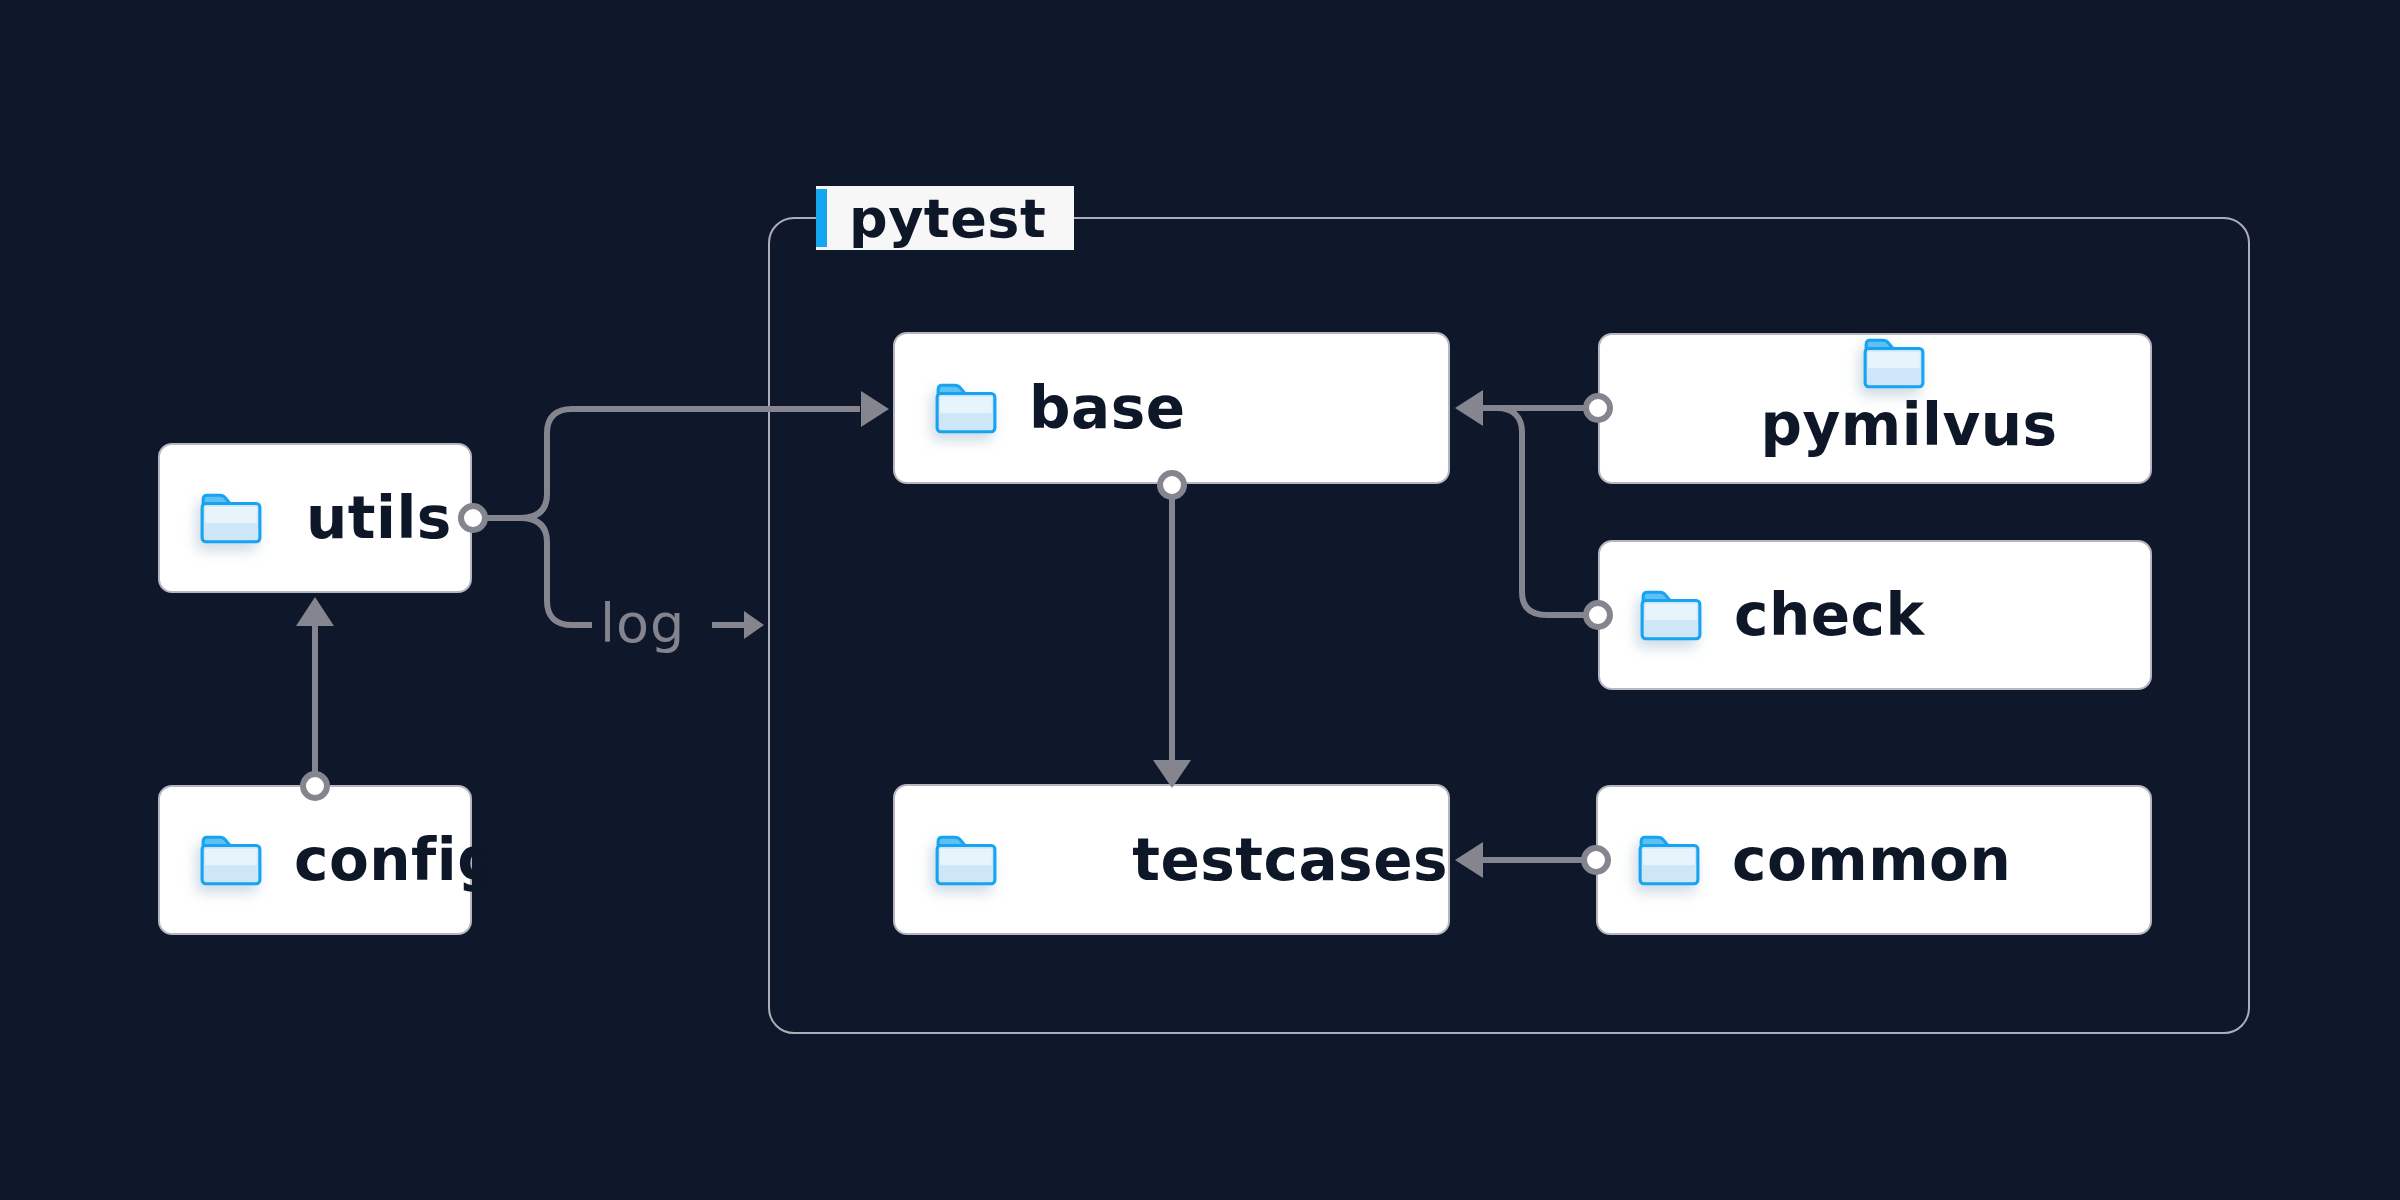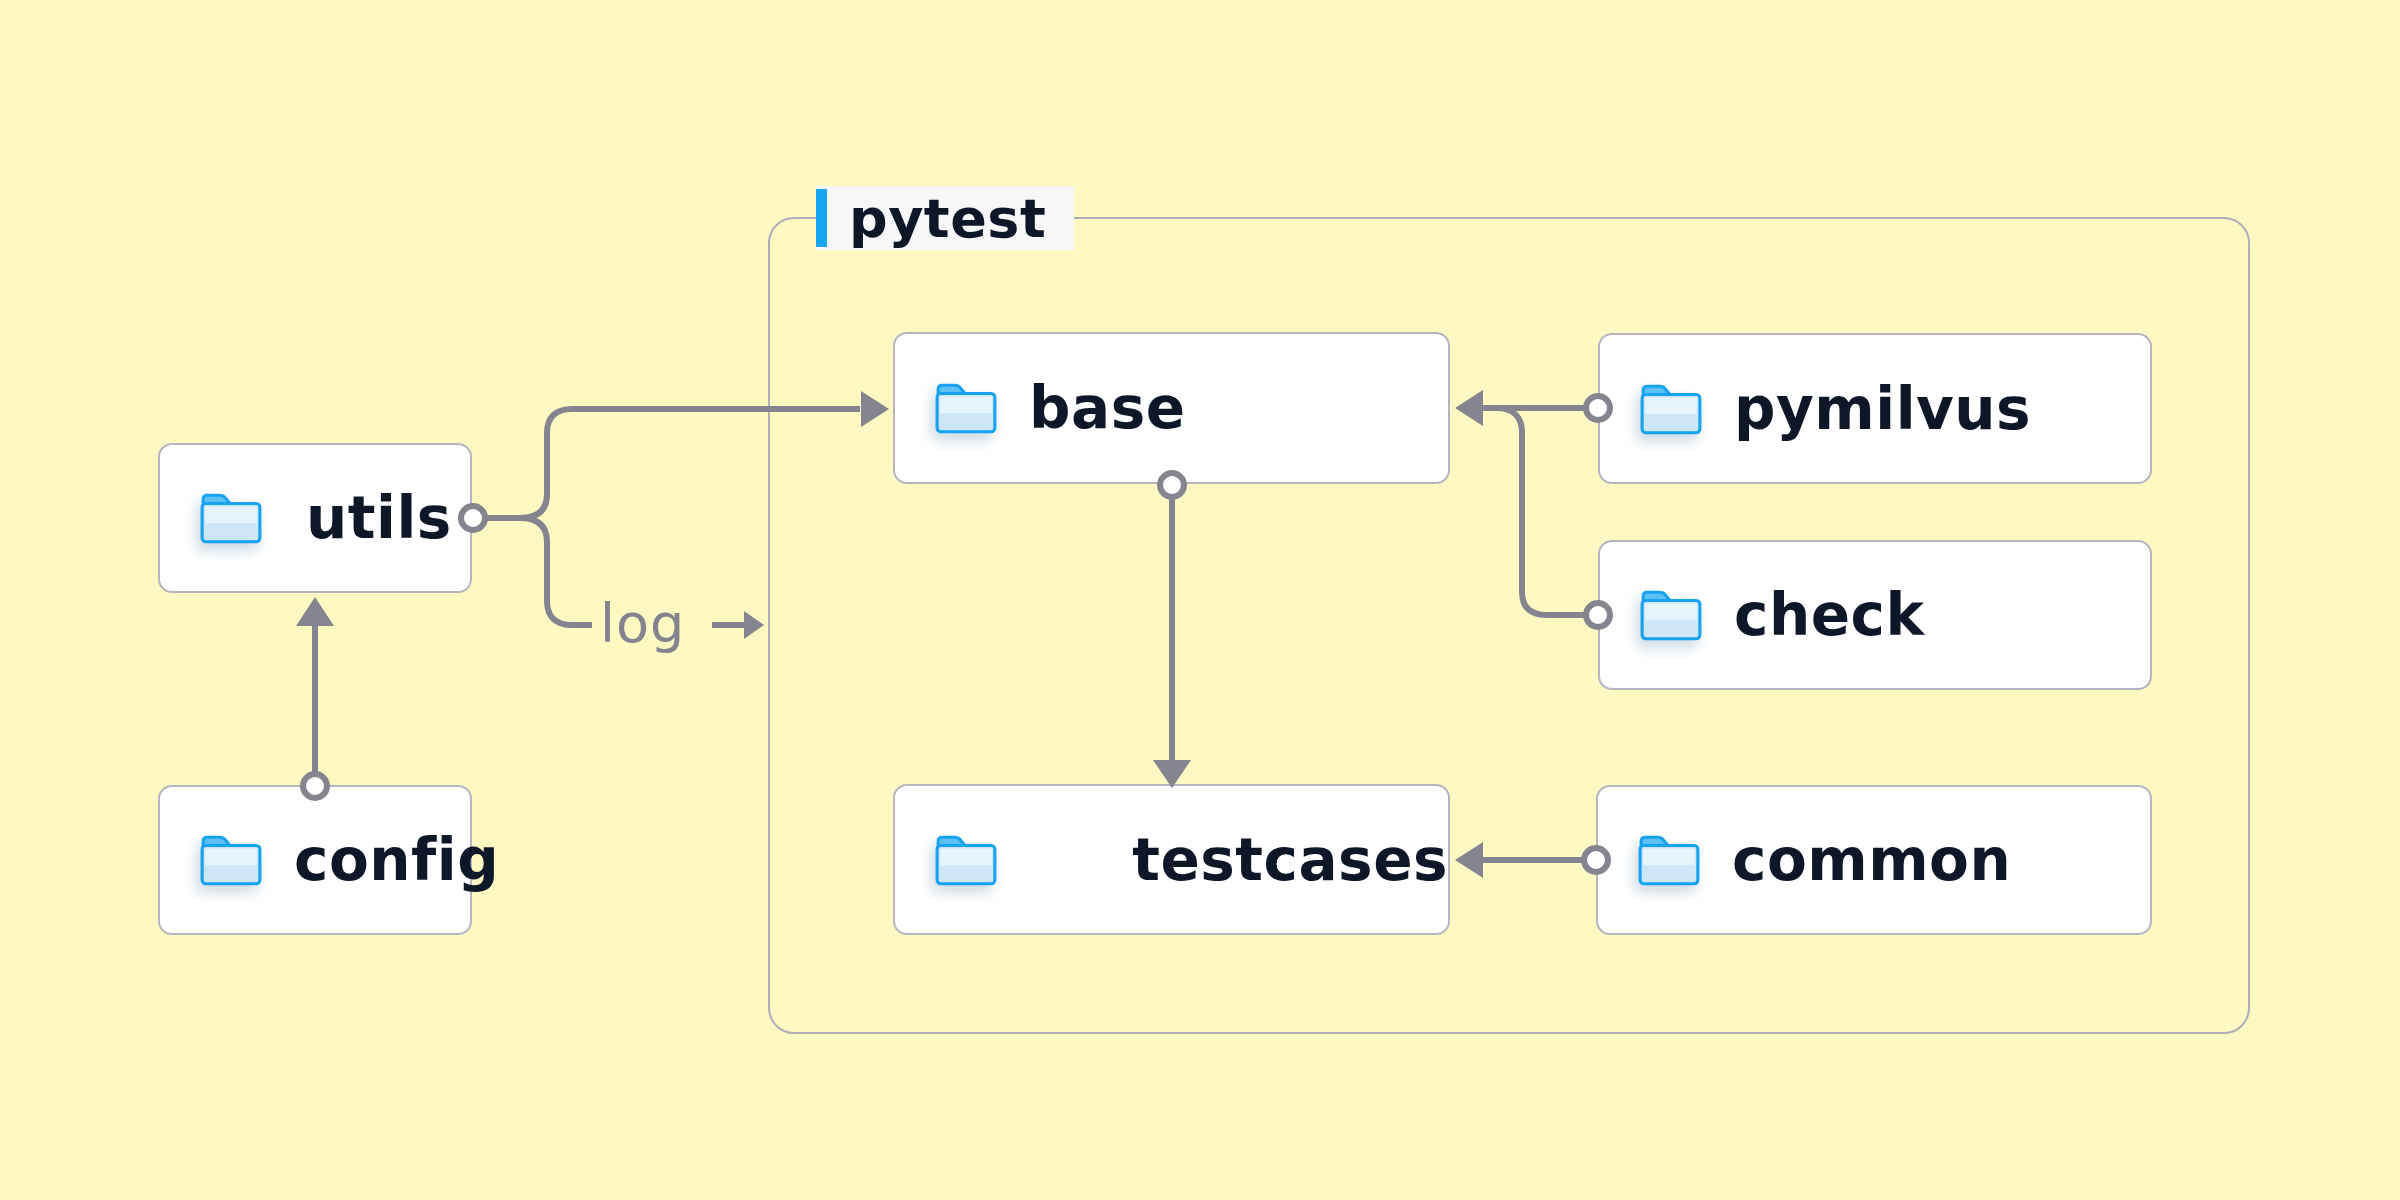--- a/index.html
+++ b/index.html
@@ -6,21 +6,21 @@
   html, body {
     margin: 0;
     padding: 0;
     background: #f7f7f8;
     font-family: "DejaVu Sans", "Liberation Sans", sans-serif;
   }
   .canvas {
     position: relative;
     width: 2400px;
     height: 1200px;
-    background: #fef9c3;
+    background: #0f172a;
     overflow: hidden;
   }
   
   .cluster {
     position: absolute;
     border: 2.5px solid #aeaeb8;
     border-radius: 26px;
     background: transparent;
     z-index: 1;
   }
@@ -149,21 +149,21 @@
     <span class="folder">
       <svg width="66" height="56" viewBox="0 0 64 54">
         <path d="M5 14 L5 9 Q5 5 9 5 L21 5 Q24.5 5 26.5 7.5 L31 13 L31 14 Z" fill="#5ec1f4" stroke="#17a3ef" stroke-width="3" stroke-linejoin="round"></path>
         <rect x="4" y="13" width="56" height="37" rx="3.5" fill="#cde7f9" stroke="#17a3ef" stroke-width="3"></rect>
         <rect x="7" y="16" width="50" height="16" fill="#ffffff" opacity="0.55"></rect>
       </svg>
     </span>
     <span class="label">testcases</span>
   </div>
 
-  <div class="node" style="left:1598px; top:333px; width:554px; height:151px;">
+  <div class="node" style="left:1598px; top:333px; width:554px; height:151px;flex-direction:column;">
     <span class="folder">
       <svg width="66" height="56" viewBox="0 0 64 54">
         <path d="M5 14 L5 9 Q5 5 9 5 L21 5 Q24.5 5 26.5 7.5 L31 13 L31 14 Z" fill="#5ec1f4" stroke="#17a3ef" stroke-width="3" stroke-linejoin="round"></path>
         <rect x="4" y="13" width="56" height="37" rx="3.5" fill="#cde7f9" stroke="#17a3ef" stroke-width="3"></rect>
         <rect x="7" y="16" width="50" height="16" fill="#ffffff" opacity="0.55"></rect>
       </svg>
     </span>
     <span class="label">pymilvus</span>
   </div>
 

